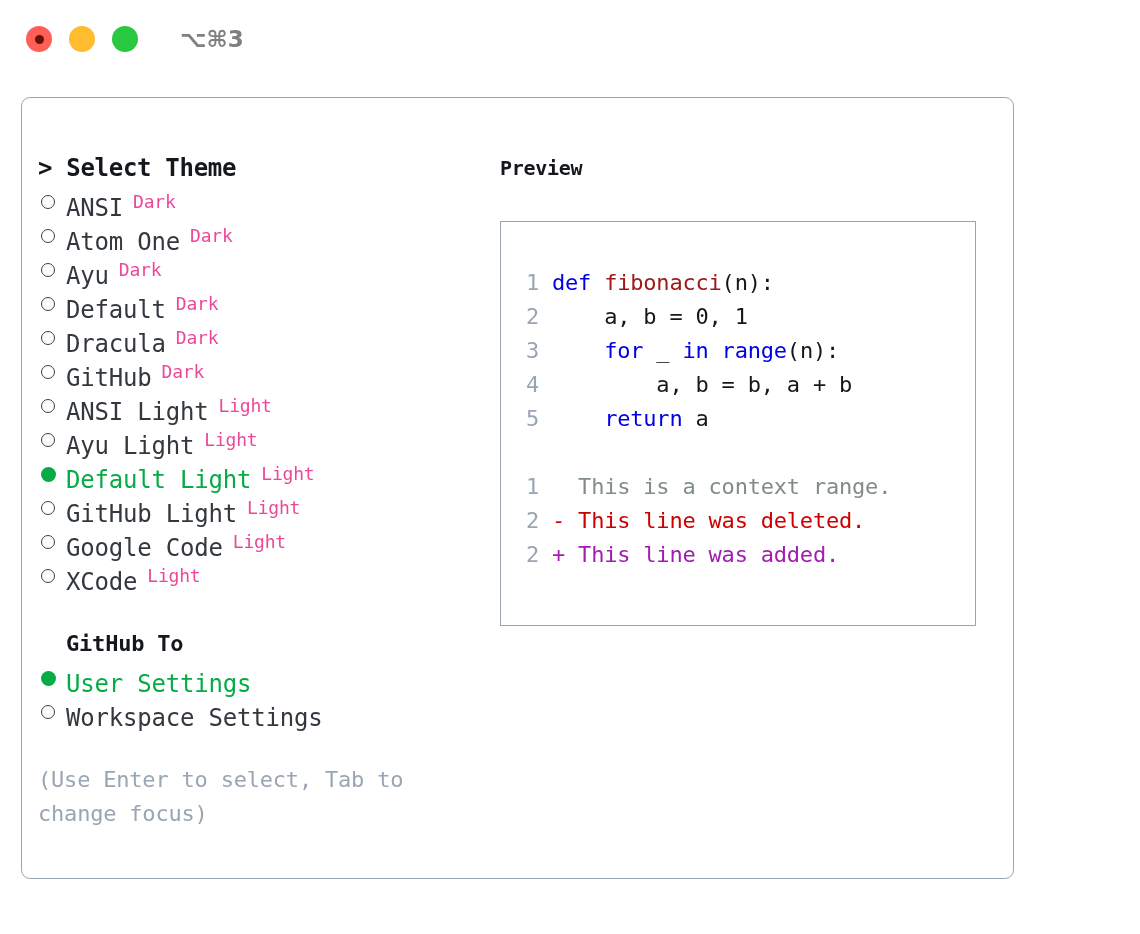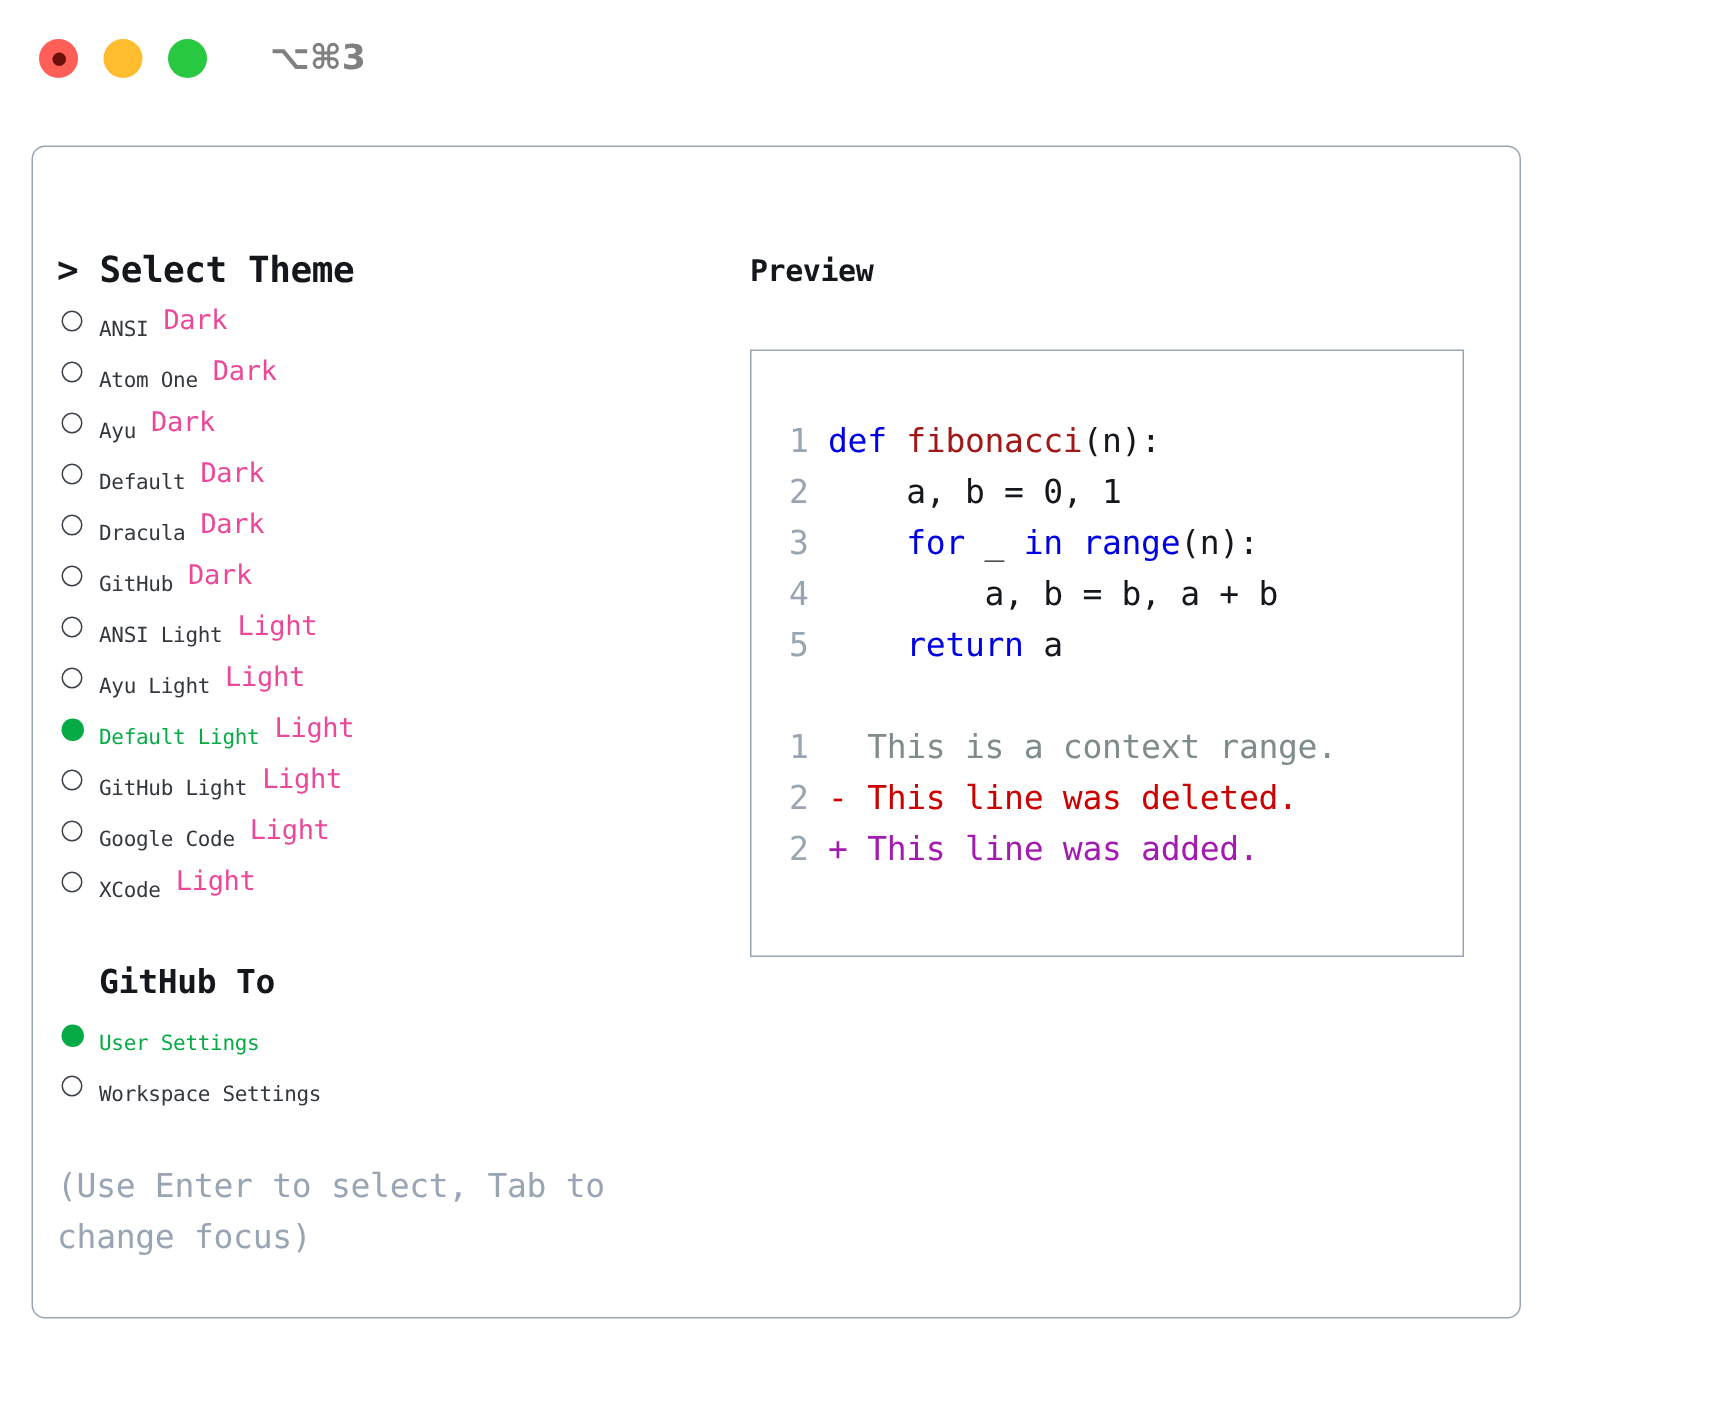--- a/index.html
+++ b/index.html
@@ -68,21 +68,21 @@
     top: 97px;
     width: 993px;
     height: 782px;
     border: 1.6px solid #9aa5b4;
     border-radius: 9px;
     background: #ffffff;
   }
 
   .panel-inner {
     position: absolute;
-    left: 0; top: 16px;
+    left: 0; top: 4px;
     width: 100%; height: 100%;
     display: flex;
   }
 
   
   .left-col {
     width: 478px;
     padding: 49px 0 0 16px;
   }
 
@@ -122,21 +122,21 @@
   }
   .circle-filled {
     width: 15px;
     height: 15px;
     border-radius: 50%;
     background: #07ab45;
     display: block;
   }
   .label {
     color: #33383f;
-    font-size: 14px;
+    font-size: 24px;
     letter-spacing: -0.2px;
     margin-top: 12px;
   }
   .row.selected .label { color: #07ab45; }
   .suffix {
     color: #ec4899;
     font-size: 18px;
     letter-spacing: -0.2px;
     margin-left: 10px;
   }

